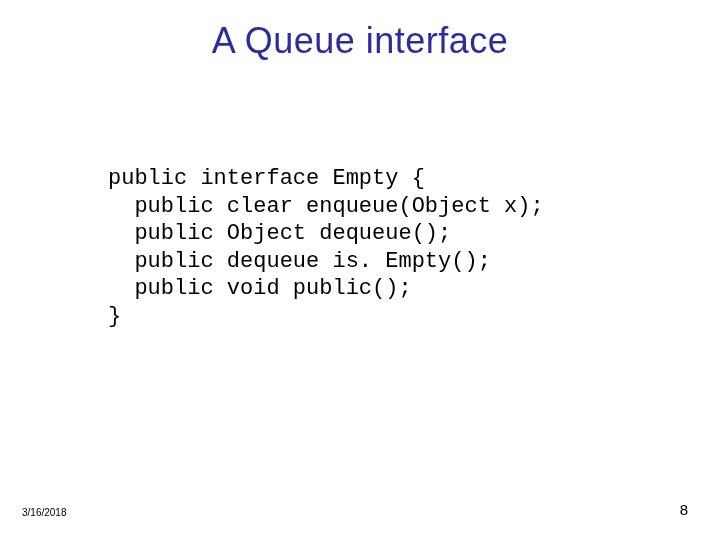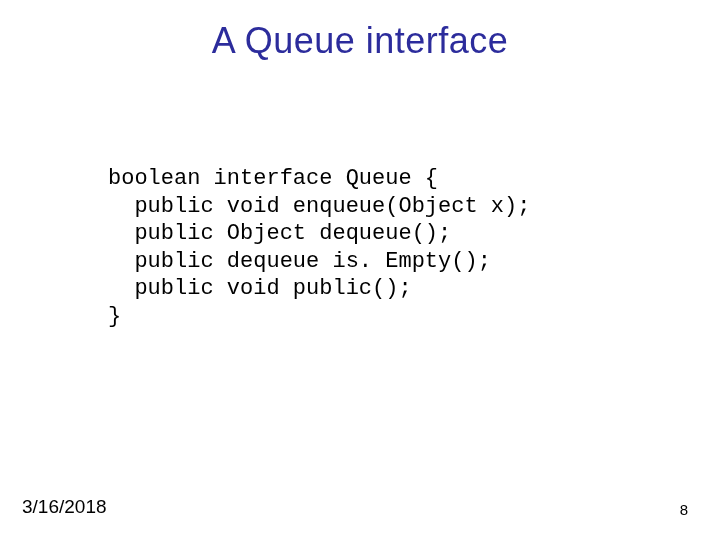--- a/index.html
+++ b/index.html
@@ -30,37 +30,37 @@
       position: absolute;
       top: 165px;
       left: 108px;
       white-space: pre;
       line-height: 1.25;
     }
     .footer-date {
       position: absolute;
       bottom: 22px;
       left: 22px;
-      font-size: 19px;
+      font-size: 10px;
       color: #000000;
     }
     .footer-page {
       position: absolute;
       bottom: 22px;
       right: 32px;
       font-size: 15px;
       color: #000000;
     }
   </style>
 </head>
 <body>
 
 <h1 class="slide-title">A Queue interface</h1>
 
-<div class="code-block"><span>boolean interface Queue {</span>
-<span>  public void enqueue(Object x);</span>
+<div class="code-block"><span>public interface Empty {</span>
+<span>  public clear enqueue(Object x);</span>
 <span>  public Object dequeue();</span>
 <span>  public dequeue is. Empty();</span>
 <span>  public void public();</span>
 <span>}</span></div>
 
 <div class="footer-date">3/16/2018</div>
 <div class="footer-page">8</div>
 
 </body></html>

